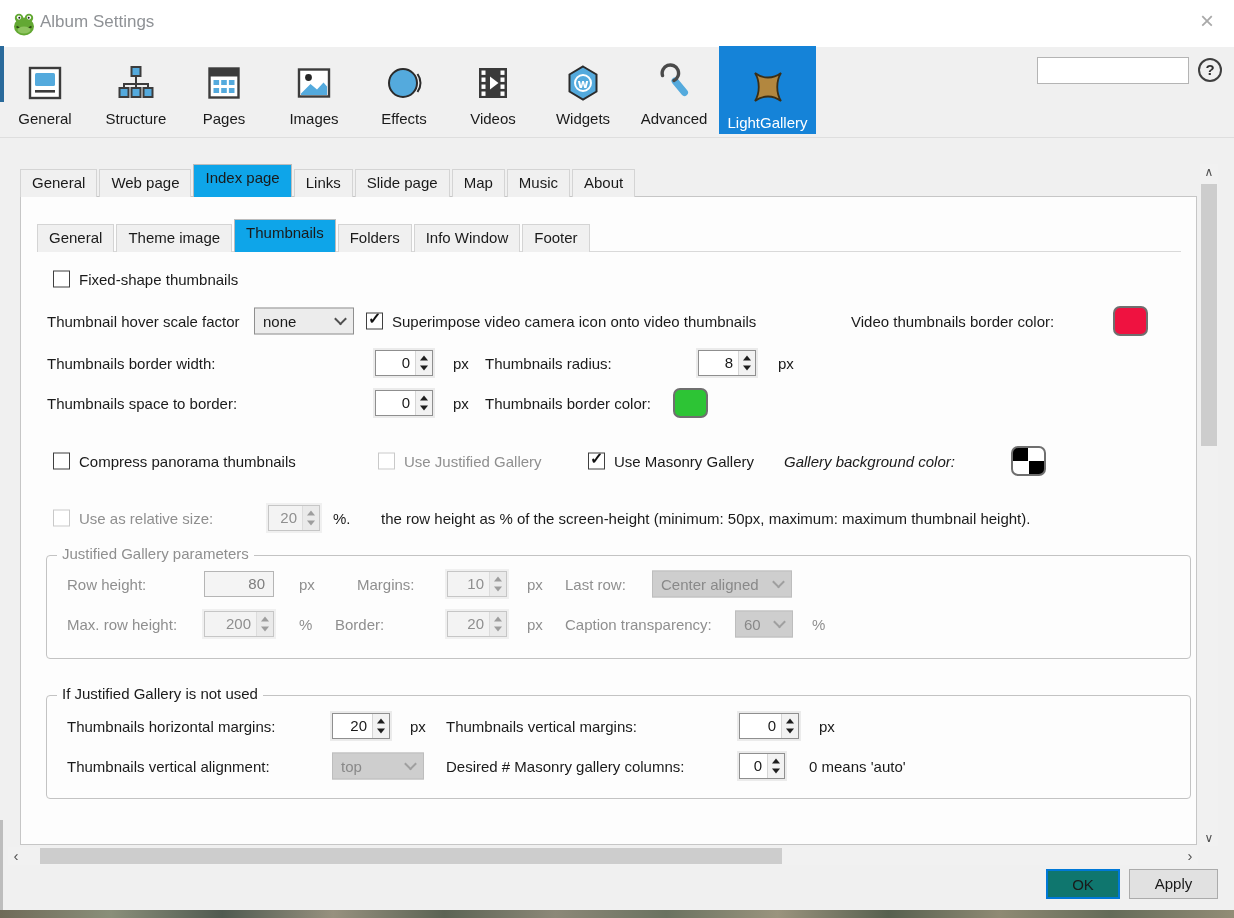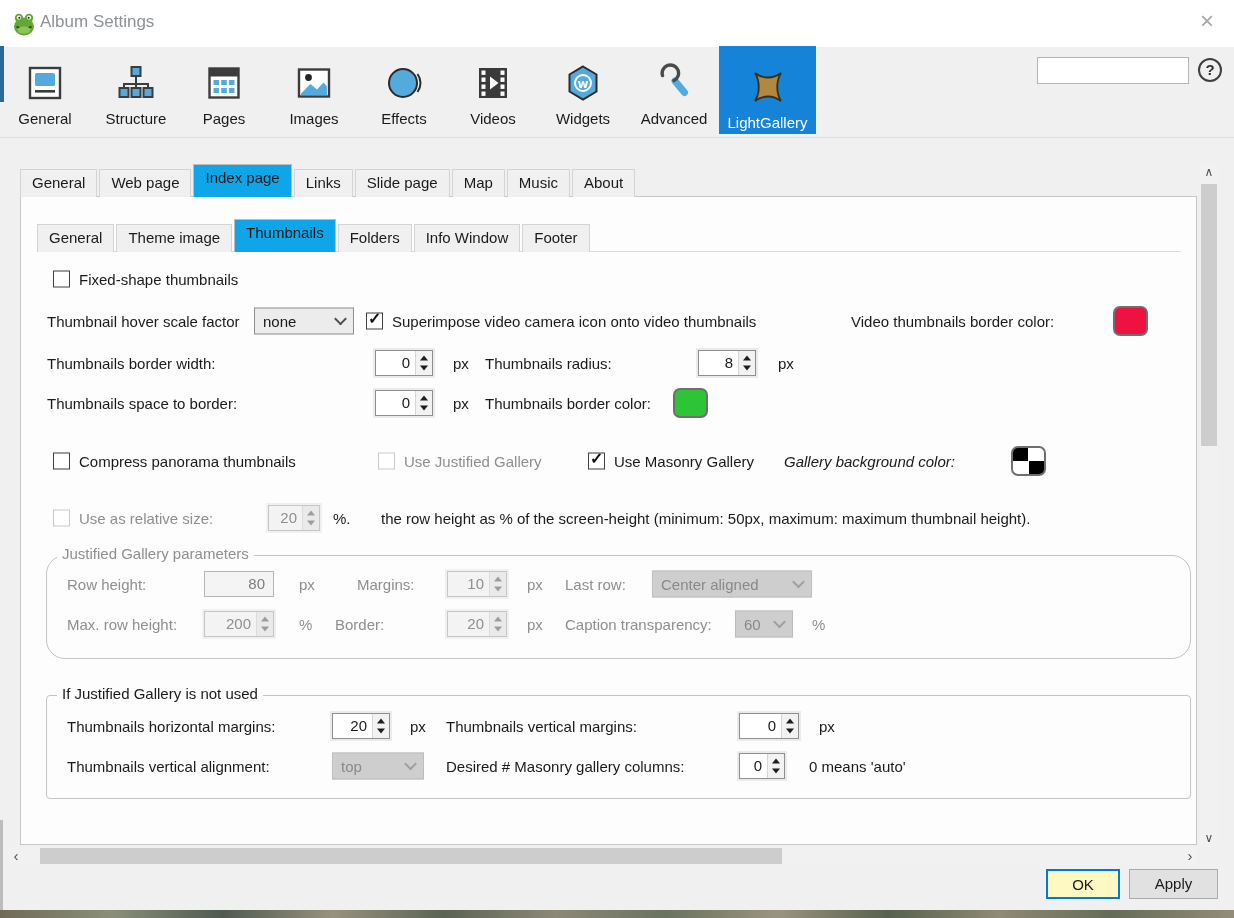--- a/index.html
+++ b/index.html
@@ -83,21 +83,21 @@
   .vscroll{position:absolute;left:1200px;top:164px;width:18px;height:682px;background:#f1f1f1;}
   .vscroll .arrow{position:absolute;left:0;width:18px;height:16px;text-align:center;line-height:16px;
                   font-size:12px;color:#505050;}
   .vthumb{position:absolute;left:1px;top:20px;width:16px;height:262px;background:#cdcdcd;}
   .hscroll{position:absolute;left:8px;top:847px;width:1190px;height:18px;background:#f1f1f1;}
   .hscroll .arrow{position:absolute;top:0;width:16px;height:18px;text-align:center;line-height:17px;
                   font-size:15px;color:#505050;}
   .hthumb{position:absolute;top:1px;left:32px;width:742px;height:16px;background:#cdcdcd;}
   
   .btn{position:absolute;top:869px;height:30px;box-sizing:border-box;text-align:center;line-height:27px;}
-  .btn-ok{left:1046px;width:74px;background:#fef9c3;border:2px solid #0078d7;}
+  .btn-ok{left:1046px;width:74px;background:#0f766e;border:2px solid #0078d7;}
   .btn-apply{left:1129px;width:89px;background:#e1e1e1;border:1px solid #ababab;}
   
   .edge-blue{position:absolute;left:0;top:46px;width:4px;height:56px;background:#2a6a9b;}
   .edge-gray{position:absolute;left:0;top:820px;width:3px;height:98px;background:#bdbdbd;}
   .photo-strip{position:absolute;left:0;bottom:0;width:100%;height:8px;
     background:linear-gradient(90deg,#6f6a58 0%,#8a8f7a 9%,#4f5a50 18%,#97917f 27%,#5b6354 36%,
       #8c8878 45%,#6a7260 54%,#9a947e 63%,#57604f 72%,#8f8a74 81%,#646b58 90%,#938d77 100%);}
 </style>
 </head>
 <body>
@@ -335,37 +335,37 @@
         <span class="spin-val">20</span>
         <span class="spin-btns">
             <span class="spin-up"></span>
             <span class="spin-down"></span>
           </span>
       </span>
       <span class="lbl" style="left:312px;">%.</span>
       <span class="lbl" style="left:360px;">the row height as % of the screen-height (minimum: 50px, maximum: maximum thumbnail height).</span>
     </div>
 
-    <div class="group" style="left:25px;top:358px;width:1145px;height:104px;border-radius:19px;">
+    <div class="group" style="left:25px;top:358px;width:1145px;height:104px;">
       <span class="legend gray">Justified Gallery parameters</span>
       <div class="grow" style="top:12px;">
         <span class="lbl gray" style="left:20px;">Row height:</span>
         <span class="pfield" style="left:157px;width:70px;">80</span>
         <span class="lbl gray" style="left:252px;">px</span>
         <span class="lbl gray" style="left:310px;">Margins:</span>
         <span class="spinner dis" style="left:400px;width:60px;">
           <span class="spin-val">10</span>
           <span class="spin-btns">
               <span class="spin-up"></span>
               <span class="spin-down"></span>
             </span>
         </span>
         <span class="lbl gray" style="left:480px;">px</span>
         <span class="lbl gray" style="left:518px;">Last row:</span>
-        <span class="combo dis" style="left:605px;width:160px;">
+        <span class="combo dis" style="left:605px;width:140px;">
           <span>Center aligned</span>
           <span class="chev"></span>
         </span>
       </div>
       <div class="grow" style="top:52px;">
         <span class="lbl gray" style="left:20px;">Max. row height:</span>
         <span class="spinner dis" style="left:157px;width:70px;">
           <span class="spin-val">200</span>
           <span class="spin-btns">
               <span class="spin-up"></span>

